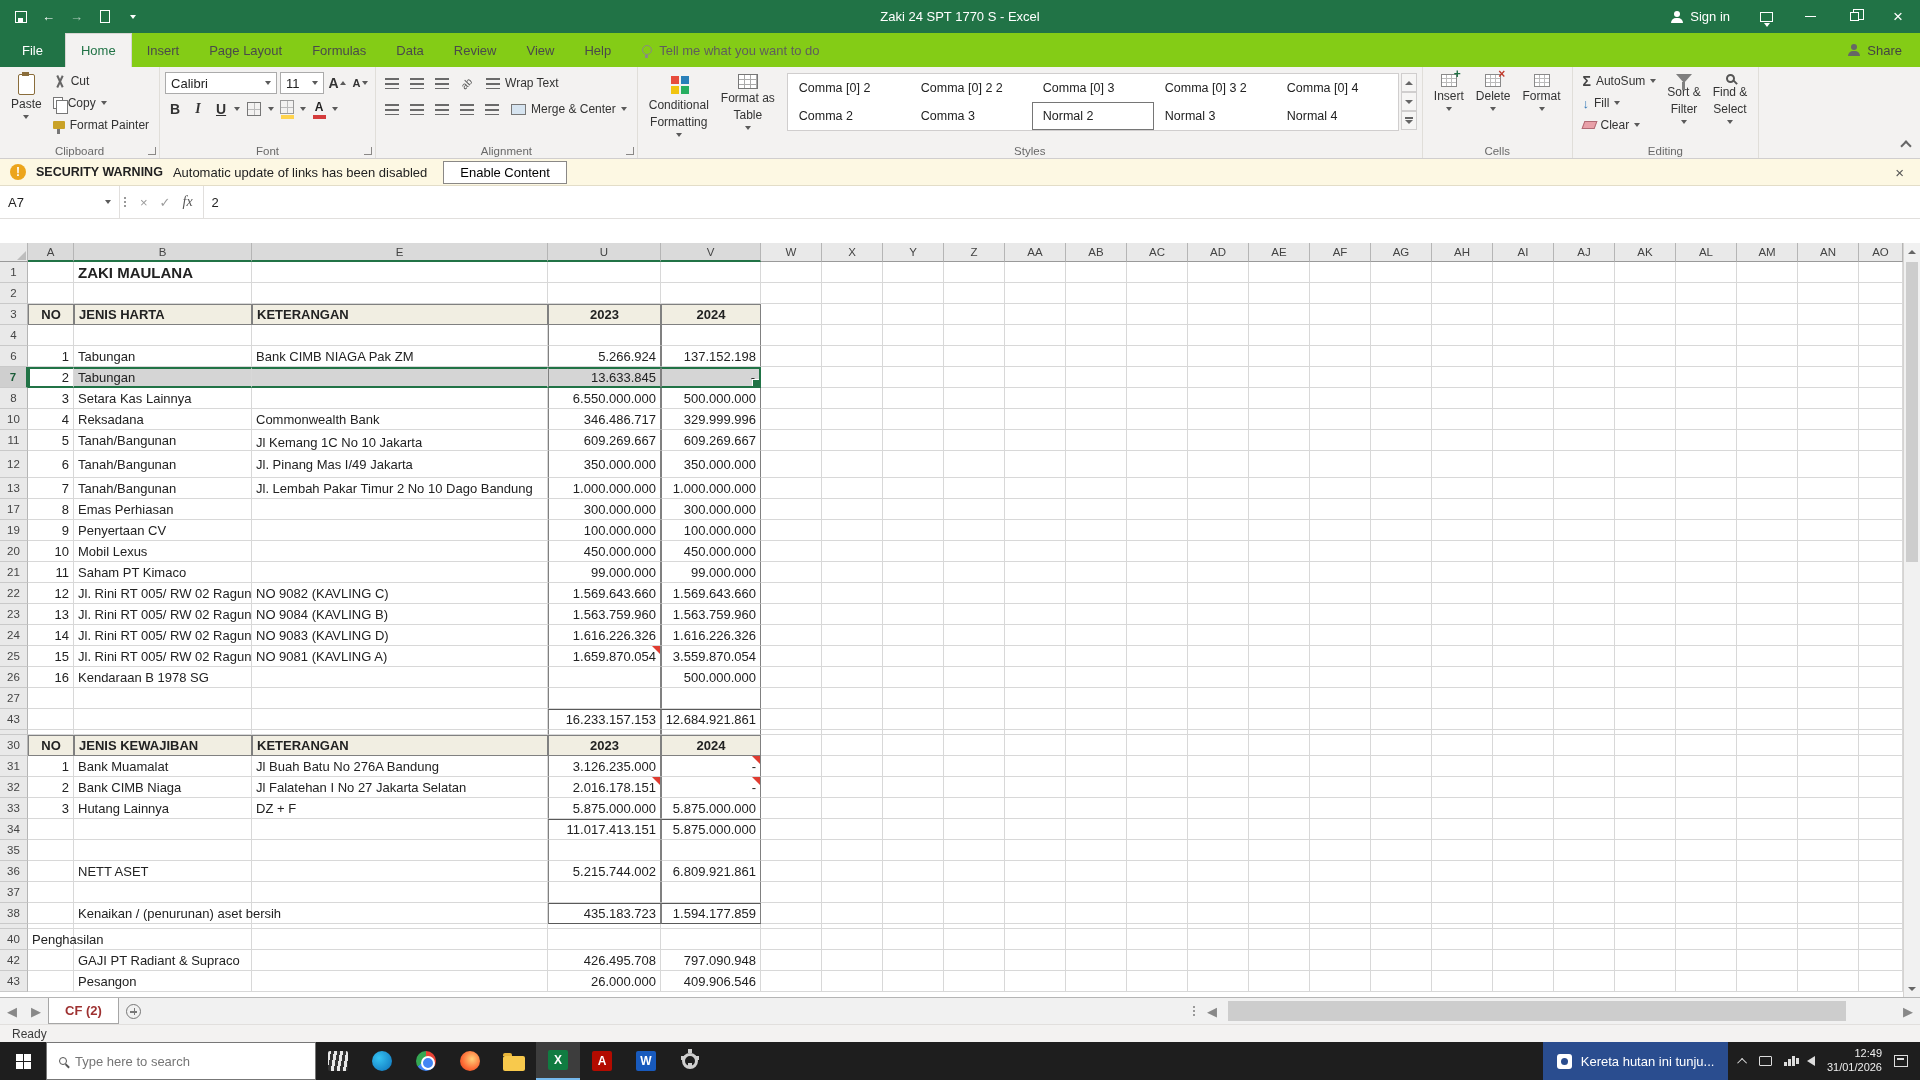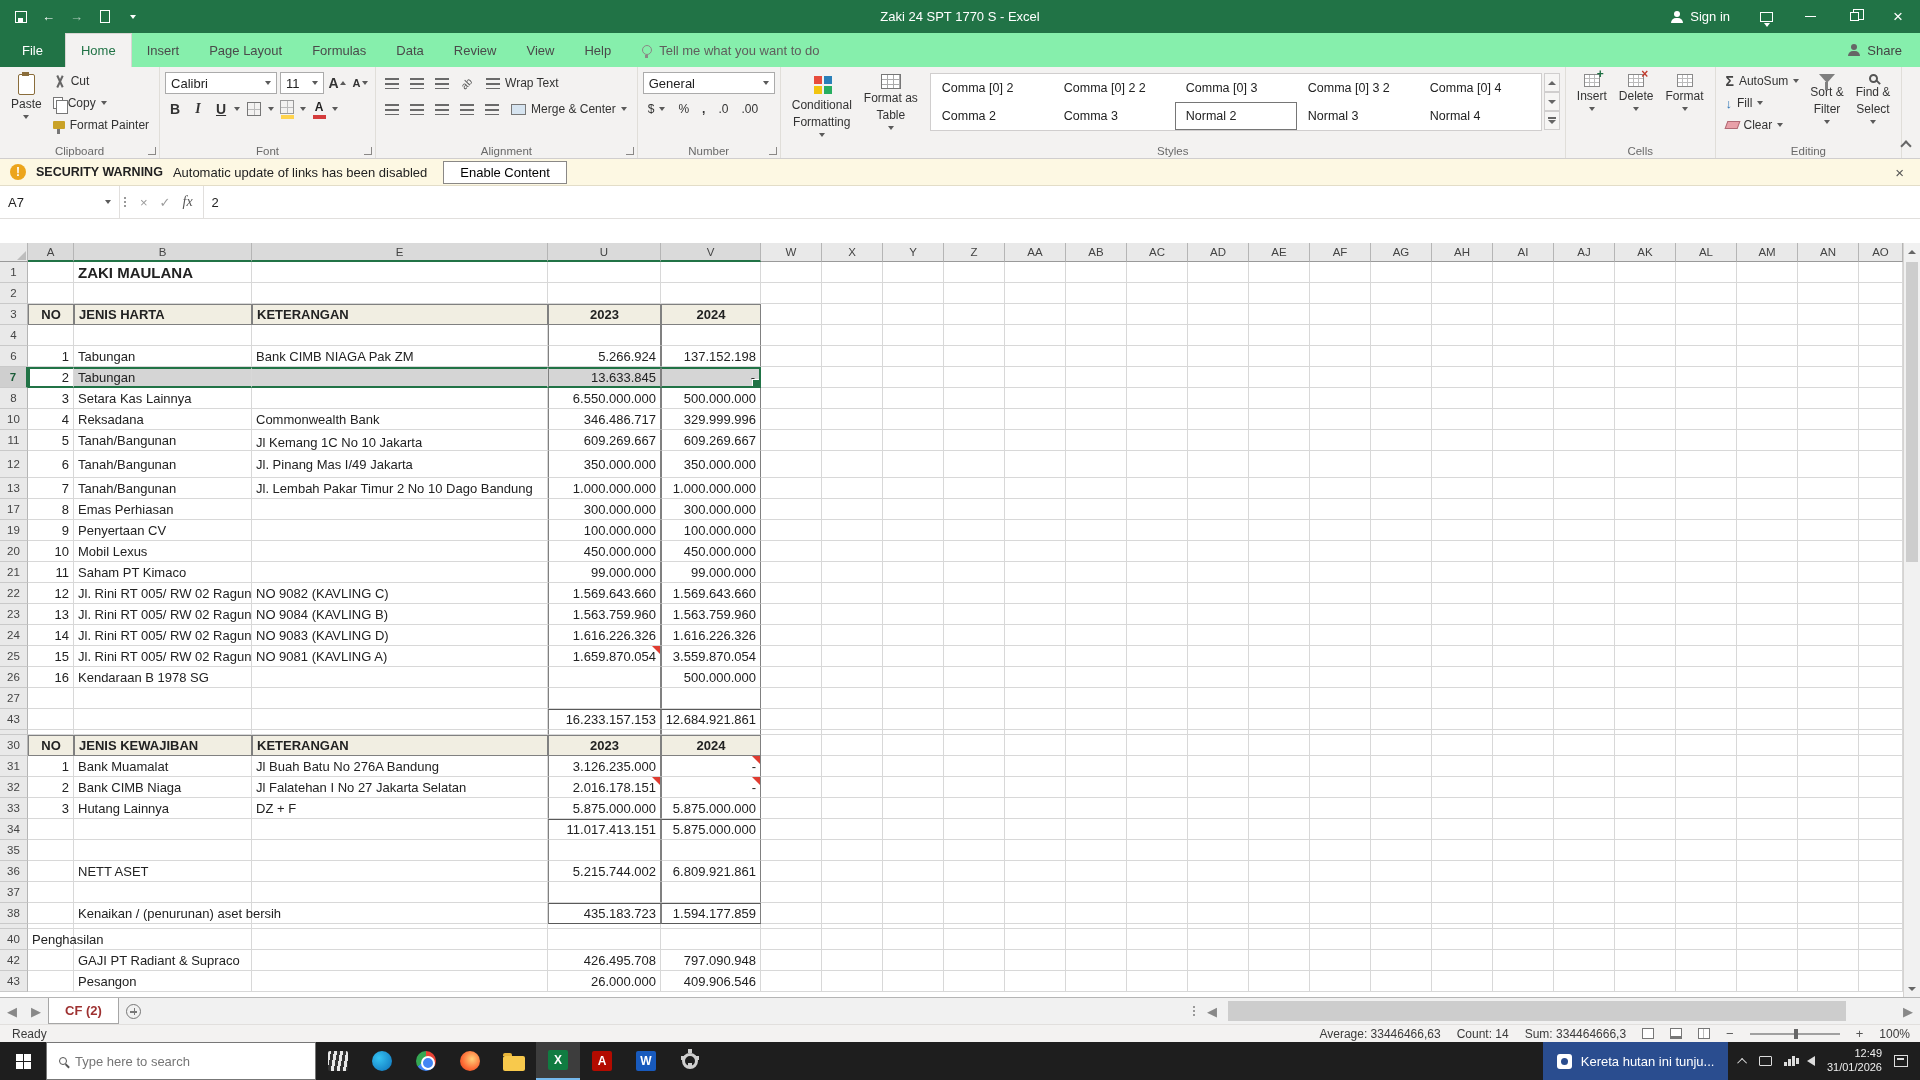--- a/index.html
+++ b/index.html
@@ -21,21 +21,21 @@
 .i-person::before{content:"";position:absolute;top:0;left:3px;width:6px;height:6px;border-radius:50%;background:#fff}
 .i-person::after{content:"";position:absolute;bottom:0;left:0;width:12px;height:5px;border-radius:6px 6px 0 0;background:#fff}
 .winbtn{width:44px;display:flex;align-items:center;justify-content:center;font-size:15px}
 .i-min{width:11px;height:0;border-bottom:1.5px solid #fff}
 .i-restore{width:9px;height:9px;border:1.2px solid #fff;position:relative;background:var(--green)}
 .i-restore::before{content:"";position:absolute;top:-4px;left:2px;width:9px;height:9px;border:1.2px solid #fff;z-index:-1}
 .i-ribopt{width:13px;height:10px;border:1.2px solid #fff;position:relative}
 .i-ribopt::after{content:"";position:absolute;left:3px;top:10px;border-left:3px solid transparent;border-right:3px solid transparent;border-top:4px solid #fff}
 
 
-#tabsrow{height:34px;background:#86efac;display:flex;align-items:stretch}
+#tabsrow{height:34px;background:#84cc16;display:flex;align-items:stretch}
 .file-tab{background:var(--green);color:#fff;padding:0 22px;display:flex;align-items:center;font-size:13px}
 .rtab{padding:0 15px;display:flex;align-items:center;color:#4a4a4a;font-size:13px}
 .rtab.active{color:var(--green);background:#f3f2f1;border:1px solid #d8d6d3;border-bottom:none}
 .tellme{display:flex;align-items:center;gap:7px;color:#5f5e5c;margin-left:16px;font-size:13px}
 .i-bulb{width:10px;height:10px;border:1.5px solid #8a8886;border-radius:50%;position:relative}
 .i-bulb::after{content:"";position:absolute;left:2px;bottom:-4px;width:3px;height:3px;background:#8a8886}
 .share{margin-left:auto;display:flex;align-items:center;gap:7px;padding-right:18px;color:#444}
 .share .i-person::before,.share .i-person::after{background:#666}
 
 
@@ -378,42 +378,20 @@
             <span class="i-merge"></span>
             <span>Merge &amp; Center</span>
             <span class="car"></span>
           </div>
       </div>
     </div>
     <div class="grplabel">Alignment</div>
     <div class="lnch"></div>
   </div>
 
-  <div class="rgroup">
-    <div class="rcol">
-      <div class="rrow">
-        <div class="combo" style="width:132px">
-            <span style="flex:1">General</span>
-            <span class="car"></span>
-          </div>
-      </div>
-      <div class="rrow">
-        <div class="smallbtn">
-            <span>$</span>
-            <span class="car"></span>
-          </div>
-        <div class="smallbtn">%</div>
-        <div class="smallbtn" style="font-weight:bold">,</div>
-        <div class="smallbtn">.0</div>
-        <div class="smallbtn">.00</div>
-      </div>
-    </div>
-    <div class="grplabel">Number</div>
-    <div class="lnch"></div>
-  </div>
 
   <div class="rgroup">
     <div class="bigbtn">
       <span class="i-cf"></span>
       <span>Conditional</span>
       <span>Formatting</span>
       <span class="car"></span>
     </div>
     <div class="bigbtn">
       <span class="i-table"></span>
@@ -1786,34 +1764,20 @@
     <div class="tabnav">◀</div>
     <div class="htrack">
         <div class="hthumb"></div>
       </div>
     <div class="tabnav">▶</div>
   </div>
 </div>
 
 <div id="statusbar">
   <span>Ready</span>
-  <div class="stat-right">
-    <span>Average: 33446466,63</span>
-    <span>Count: 14</span>
-    <span>Sum: 334464666,3</span>
-    <span class="viewic"></span>
-    <span class="viewic v2"></span>
-    <span class="viewic v3"></span>
-    <span class="zsign">−</span>
-    <span class="zoomtrack">
-        <span class="zoomthumb"></span>
-      </span>
-    <span class="zsign">+</span>
-    <span>100%</span>
-  </div>
 </div>
 
 <div id="taskbar">
   <div class="startbtn">
       <span class="i-win"></span>
     </div>
   <div class="searchbox">
     <span class="i-search"></span>
     <input placeholder="Type here to search" style="">
   </div>

